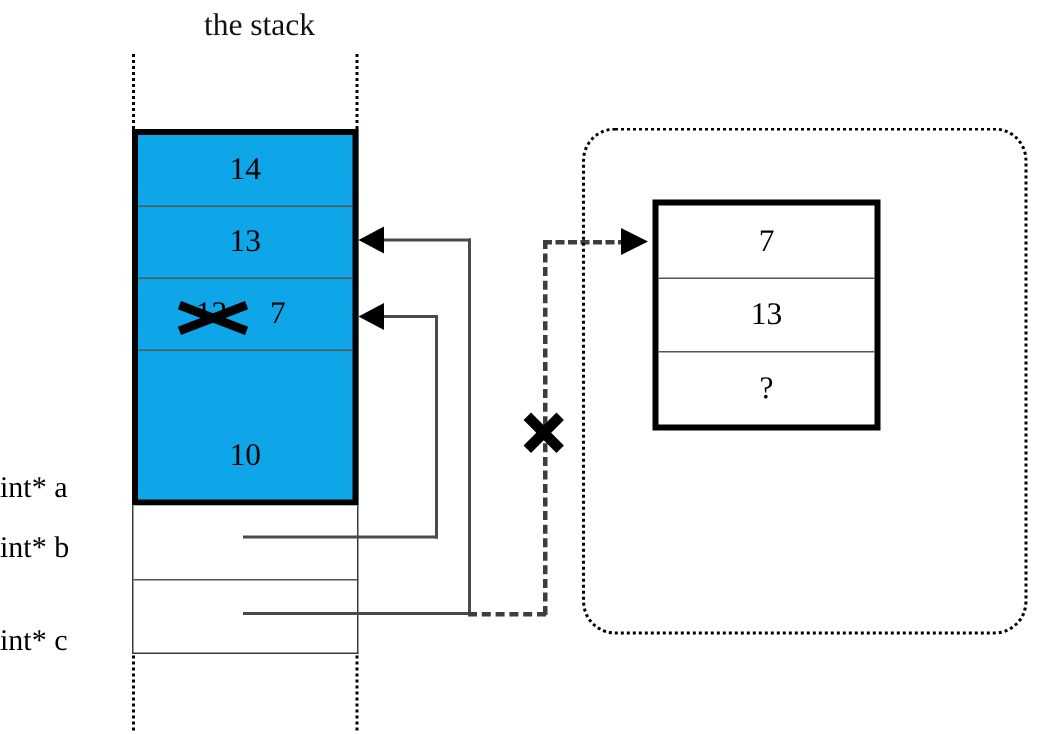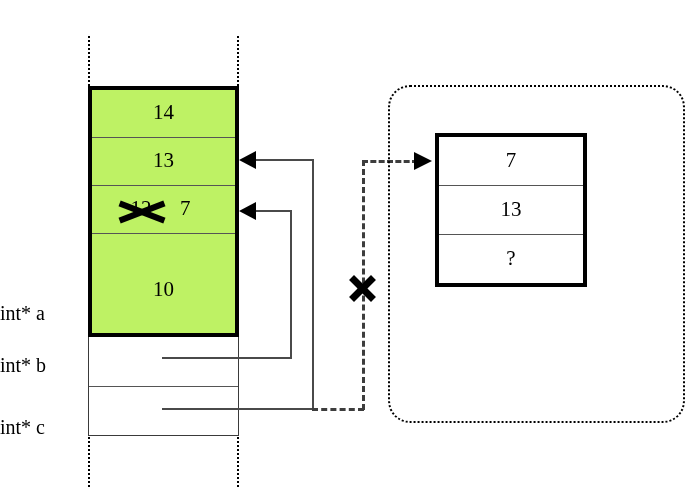--- a/index.html
+++ b/index.html
@@ -44,21 +44,21 @@
   #stack-guide-bot-right { left: 237px; top: 437px; height: 50px; }
 
   #stack-bold-box {
     position: absolute;
     left: 88px;
     top: 86px;
     width: 151px;
     height: 251px;
     border: 4px solid #000000;
     box-sizing: border-box;
-    background: #bef264;
+    background: #0ea5e9;
   }
   #stack-thin-box {
     position: absolute;
     left: 88px;
     top: 337px;
     width: 151px;
     height: 99px;
     border: 1px solid #3a3a3a;
     border-top: none;
     box-sizing: border-box;
@@ -80,21 +80,21 @@
     width: 100%;
     text-align: center;
     font-size: 21px;
   }
 
   
   #sc0 { top: 0px;   height: 48px; }
   #sc1 { top: 48px;  height: 48px; }
   #sc2 { top: 96px;  height: 48px; }
   #sc3 { top: 144px; height: 47px; }
-  #sc4 { top: 177px; height: 52px; }
+  #sc4 { top: 191px; height: 52px; }
 
   #tc0 { top: 0px;  height: 50px; }
   #tc1 { top: 50px; height: 48px; }
 
   
   #struck-wrap {
     position: absolute;
     left: 18px;
     top: 10px;
     width: 62px;
@@ -127,21 +127,21 @@
   }
 
   
   .var-label {
     position: absolute;
     font-size: 20px;
     line-height: 1;
     white-space: nowrap;
     left: 0px;
   }
-  #lbl-a { top: 303px; }
+  #lbl-a { top: 315px; }
   #lbl-b { top: 355px; }
   #lbl-c { top: 417px; font-family: Liberation Serif, serif; }
 
   
   .wire-h {
     position: absolute;
     height: 0;
     border-top: 2px solid #4a4a4a;
   }
   .wire-v {
@@ -243,20 +243,21 @@
   }
   #hc0 { top: 0px;  height: 49px; }
   #hc1 { top: 49px; height: 49px; }
   #hc2 { top: 98px; height: 48px; }
 </style>
 </head>
 <body>
 
 <div id="canvas">
 
+  <div class="title" id="title-stack">the stack</div>
 
   <div id="stack-guide-top-left"></div>
   <div id="stack-guide-top-right"></div>
   <div id="stack-guide-bot-left"></div>
   <div id="stack-guide-bot-right"></div>
 
   <div id="stack-bold-box">
     <div class="stack-cell cell-sep" id="sc0">
       <span class="cell-txt" style="top:12px">14</span>
     </div>

